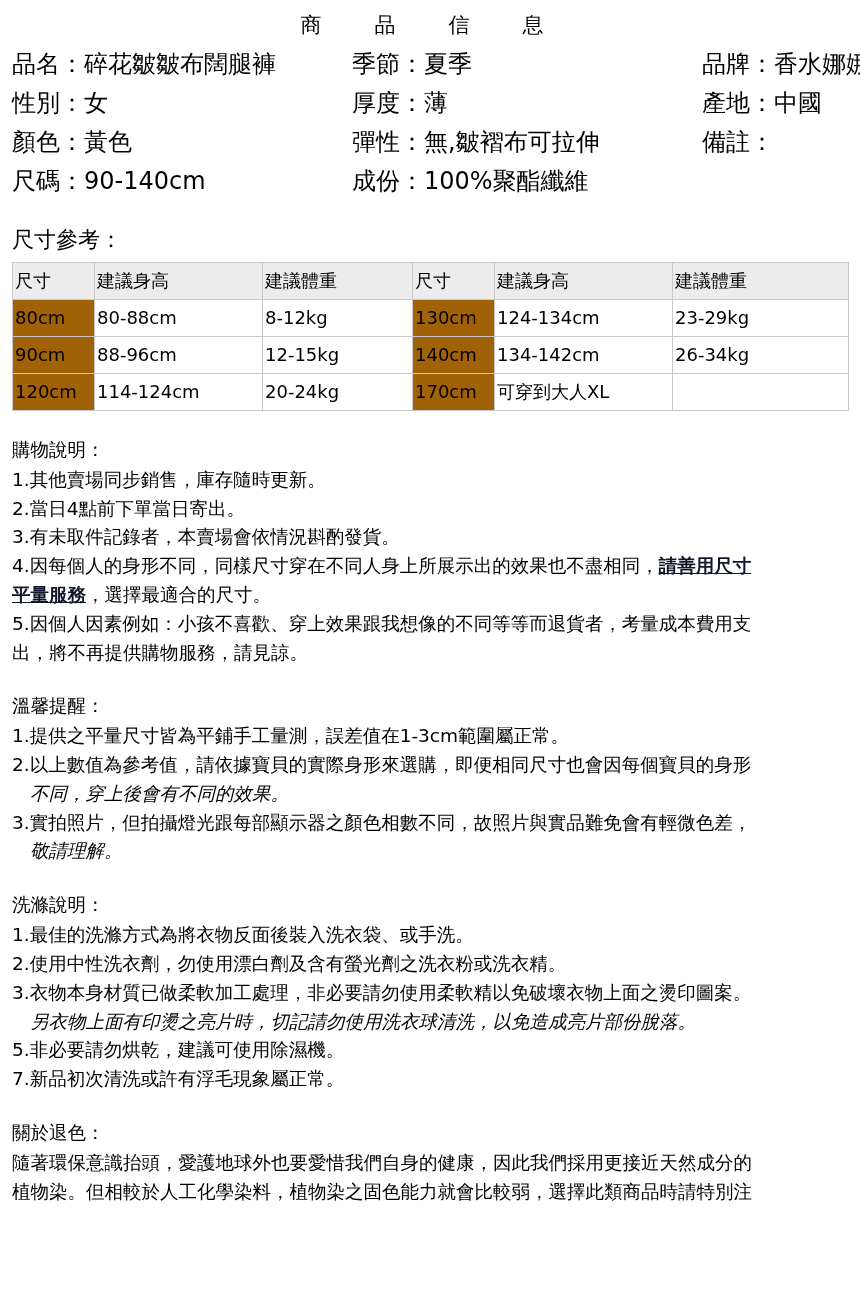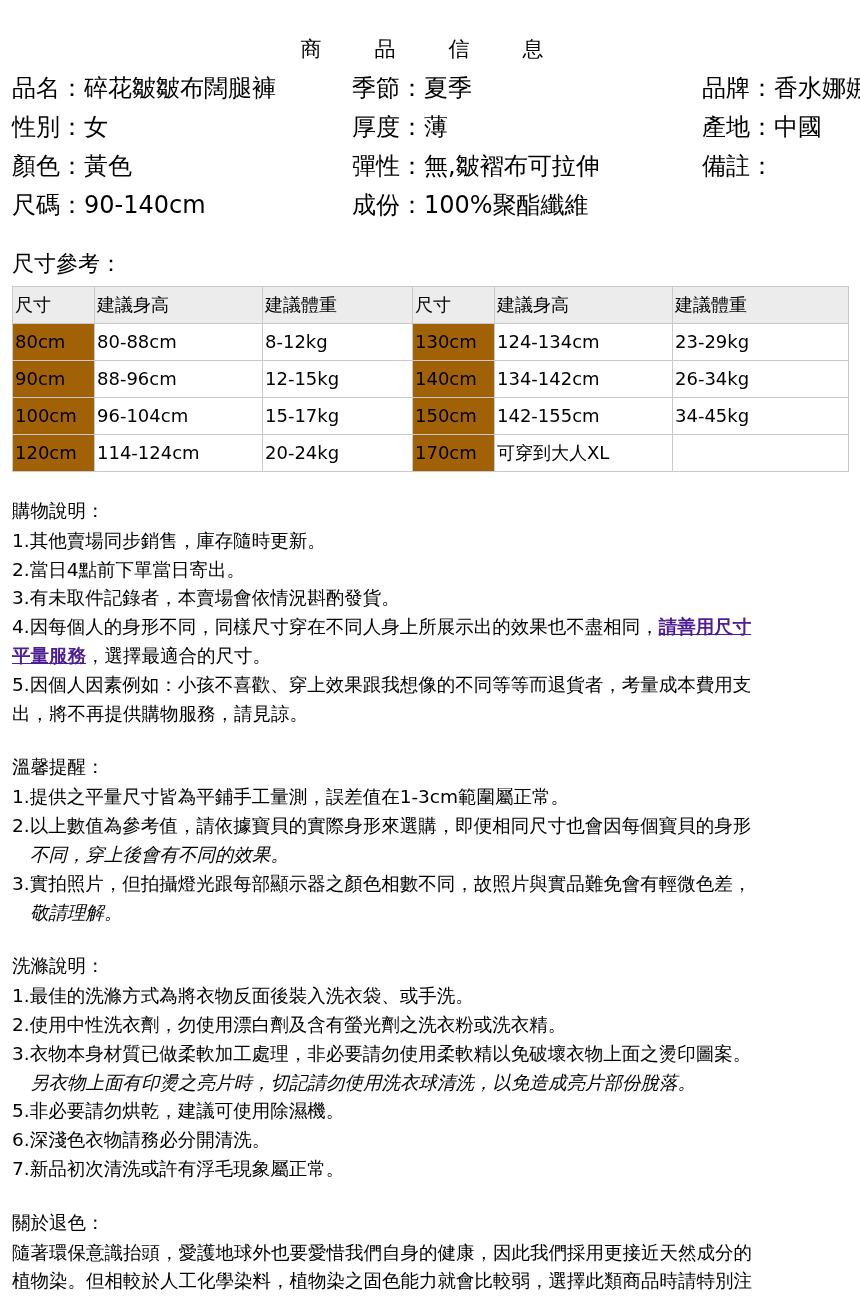--- a/index.html
+++ b/index.html
@@ -21,21 +21,20 @@
     padding: 8px 12px 14px 12px;
   }
 
   
   .doc-title {
     text-align: center;
     font-size: 21px;
     letter-spacing: 16px;
     padding: 2px 0 6px 0;
     font-weight: 400;
-    margin-top: 24px;
   }
 
   
   .info-grid {
     display: grid;
     grid-template-columns: 340px 350px auto;
     row-gap: 2px;
     font-size: 24px;
     padding-bottom: 2px;
   }
@@ -89,21 +88,21 @@
   }
   .block p {
     margin: 0;
     padding: 1px 0;
   }
   .indent {
     padding-left: 18px !important;
     font-style: italic;
   }
   .hl {
-    color: #4c1d95;
+    color: #0f172a;
     font-weight: bold;
     text-decoration: underline;
   }
   .para {
     margin: 0;
     padding: 1px 0;
   }
 </style>
 </head>
 <body>
@@ -162,28 +161,20 @@
       </tr>
       <tr>
         <td class="col-size">90cm</td>
         <td>88-96cm</td>
         <td>12-15kg</td>
         <td class="col-size">140cm</td>
         <td>134-142cm</td>
         <td>26-34kg</td>
       </tr>
       <tr>
-        <td class="col-size">100cm</td>
-        <td>96-104cm</td>
-        <td>15-17kg</td>
-        <td class="col-size">150cm</td>
-        <td>142-155cm</td>
-        <td>34-45kg</td>
-      </tr>
-      <tr>
         <td class="col-size">120cm</td>
         <td>114-124cm</td>
         <td>20-24kg</td>
         <td class="col-size">170cm</td>
         <td>可穿到大人XL</td>
         <td></td>
       </tr>
     </tbody>
   </table>
 
@@ -207,21 +198,20 @@
     <p class="para indent">敬請理解。</p>
   </div>
 
   <div class="block">
     <h3>洗滌說明：</h3>
     <p class="para">1.最佳的洗滌方式為將衣物反面後裝入洗衣袋、或手洗。</p>
     <p class="para">2.使用中性洗衣劑，勿使用漂白劑及含有螢光劑之洗衣粉或洗衣精。</p>
     <p class="para">3.衣物本身材質已做柔軟加工處理，非必要請勿使用柔軟精以免破壞衣物上面之燙印圖案。</p>
     <p class="para indent">另衣物上面有印燙之亮片時，切記請勿使用洗衣球清洗，以免造成亮片部份脫落。</p>
     <p class="para">5.非必要請勿烘乾，建議可使用除濕機。</p>
-    <p class="para">6.深淺色衣物請務必分開清洗。</p>
     <p class="para">7.新品初次清洗或許有浮毛現象屬正常。</p>
   </div>
 
   <div class="block">
     <h3>關於退色：</h3>
     <p class="para">隨著環保意識抬頭，愛護地球外也要愛惜我們自身的健康，因此我們採用更接近天然成分的</p>
     <p class="para">植物染。但相較於人工化學染料，植物染之固色能力就會比較弱，選擇此類商品時請特別注</p>
 
   </div>
 

